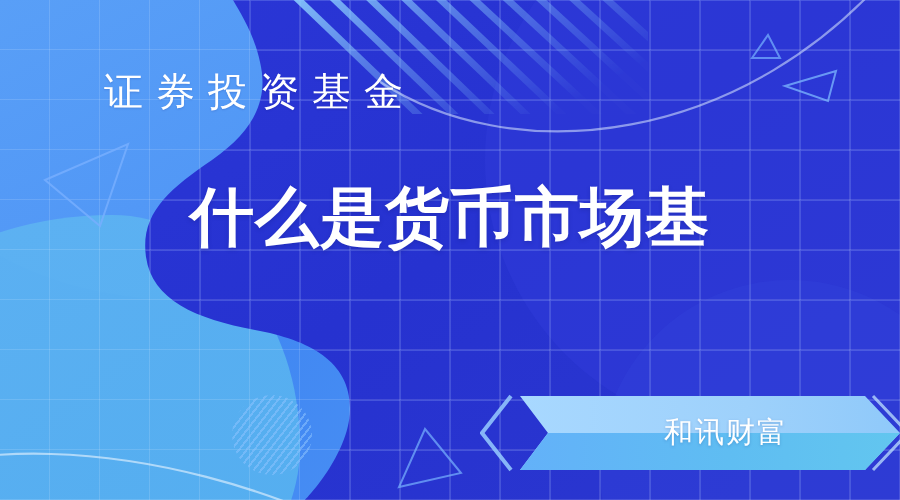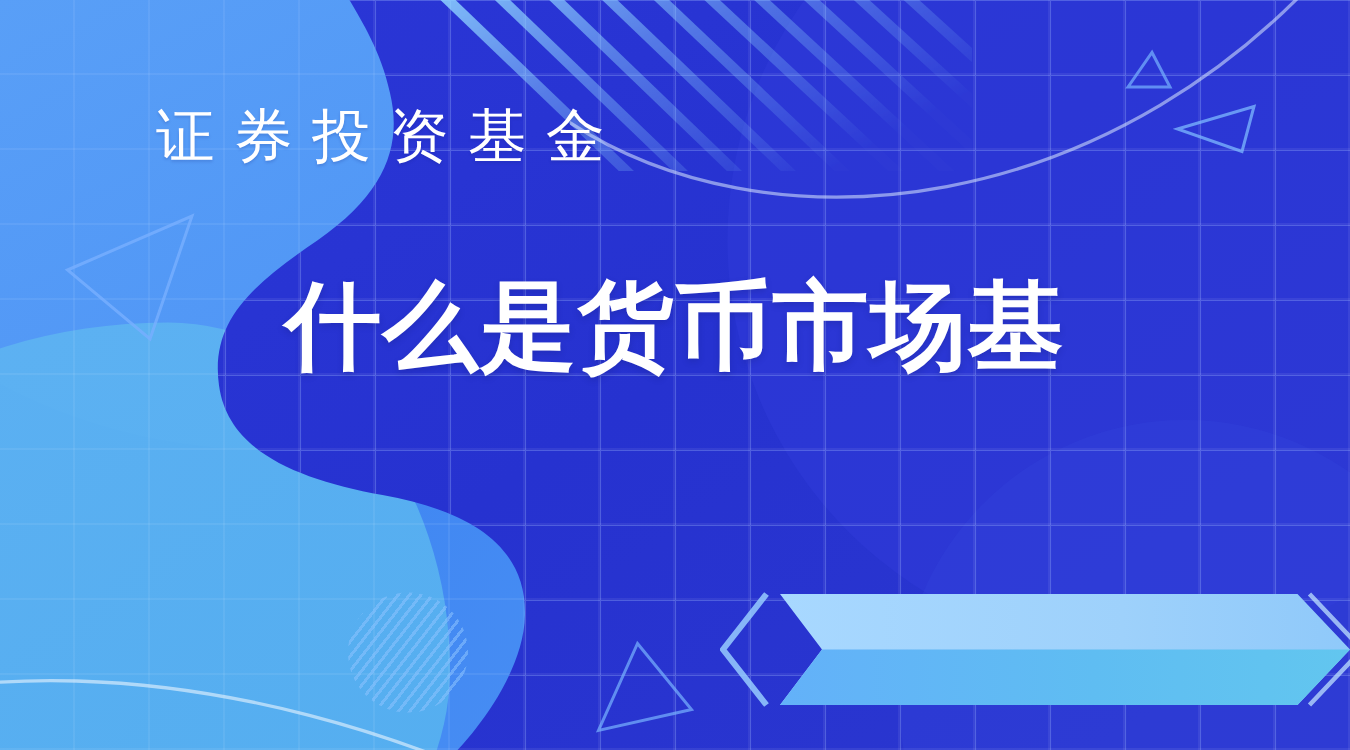--- a/index.html
+++ b/index.html
@@ -279,15 +279,16 @@
         </linearGradient>
       </defs>
 
       <path d="M31,4 L2,41 L31,78" fill="none" stroke="rgba(150,205,255,0.85)" stroke-width="4"></path>
 
       <path d="M40,4 L385,4 L420,41 L385,78 L40,78 L68,41 Z" fill="url(#ribTop)"></path>
       <path d="M40,41 L385,41 L420,41 L385,78 L40,78 L68,41 Z" fill="url(#ribBot)"></path>
 
       <path d="M393,4 L428,41 L393,78" fill="none" stroke="rgba(190,225,255,0.75)" stroke-width="3"></path>
     </svg>
+    <div class="ribbon-label">和讯财富</div>
   </div>
 
 </div>
 
 </body></html>

